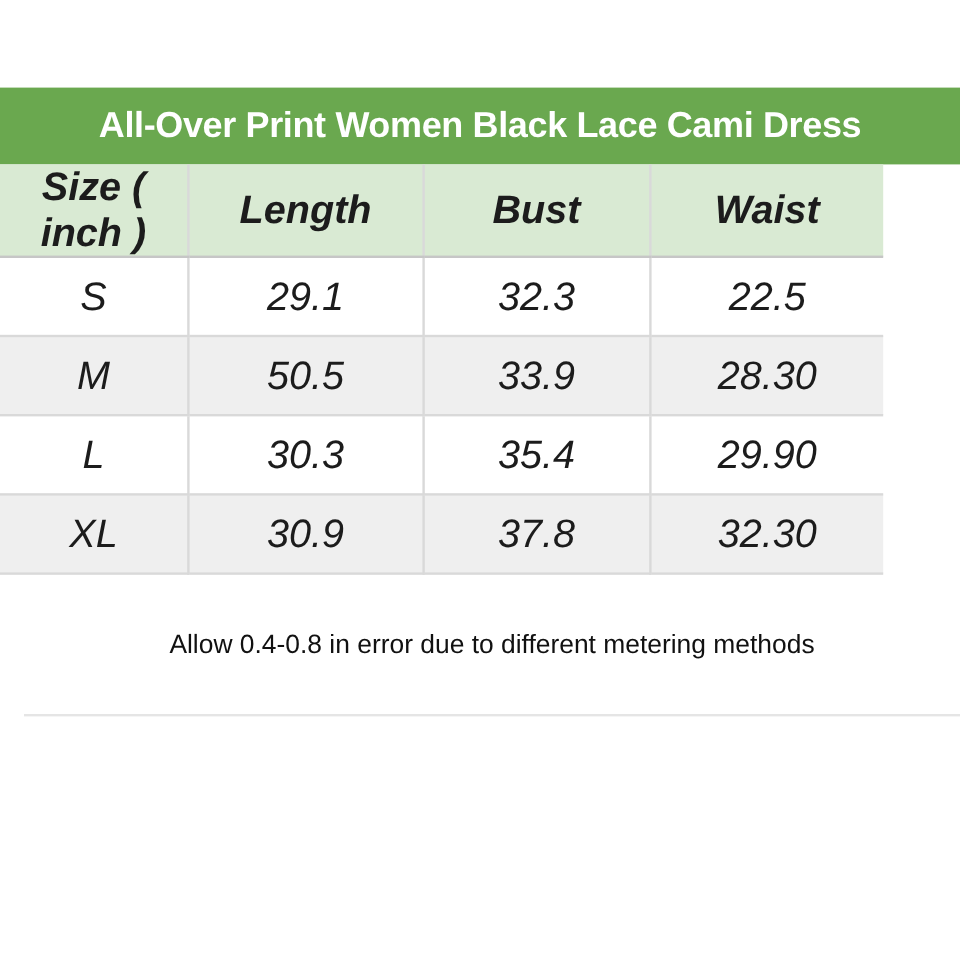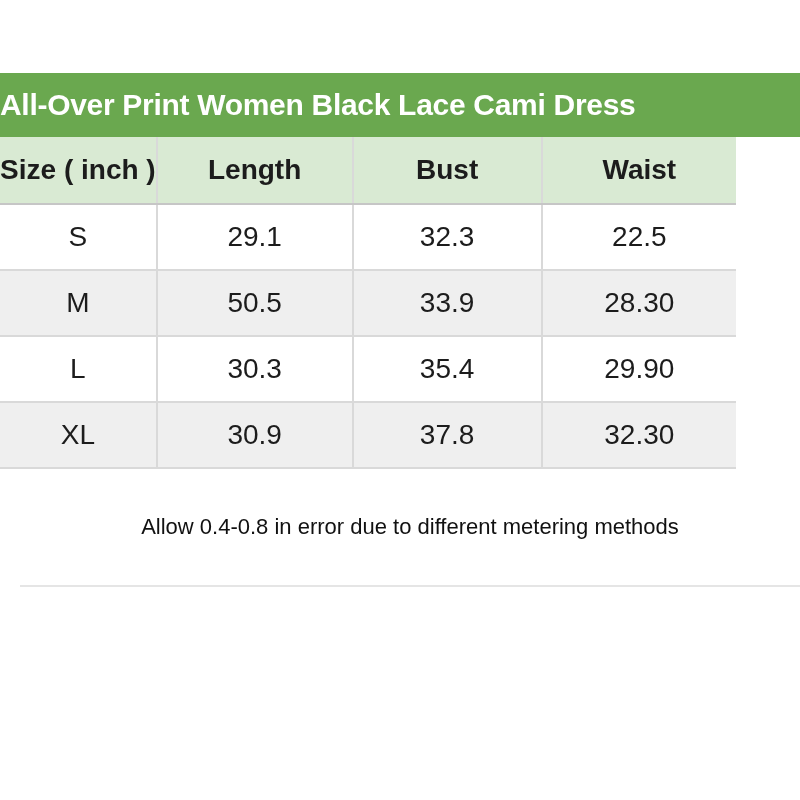--- a/index.html
+++ b/index.html
@@ -14,34 +14,36 @@
     height: 800px;
     background: #ffffff;
     overflow: hidden;
   }
   .top-spacer { height: 73px; }
   .title-bar {
     height: 64px;
     background: #6aa84f;
     display: flex;
     align-items: center;
+    justify-content: center;
   }
   .title-bar .title-text {
     color: #ffffff;
     font-size: 30px;
     font-weight: 700;
     letter-spacing: -0.3px;
     white-space: nowrap;
   }
   table.size-chart {
     width: 736px;
     border-collapse: collapse;
     table-layout: fixed;
-    font-size: 28px;
+    font-size: 33px;
     color: #1c1c1c;
+    font-style: italic;
   }
   table.size-chart col.c-size   { width: 21.3%; }
   table.size-chart col.c-length { width: 26.6%; }
   table.size-chart col.c-bust   { width: 25.7%; }
   table.size-chart col.c-waist  { width: 26.4%; }
   table.size-chart th {
     height: 66px;
     background: #d9ead3;
     font-weight: 700;
     text-align: center;

